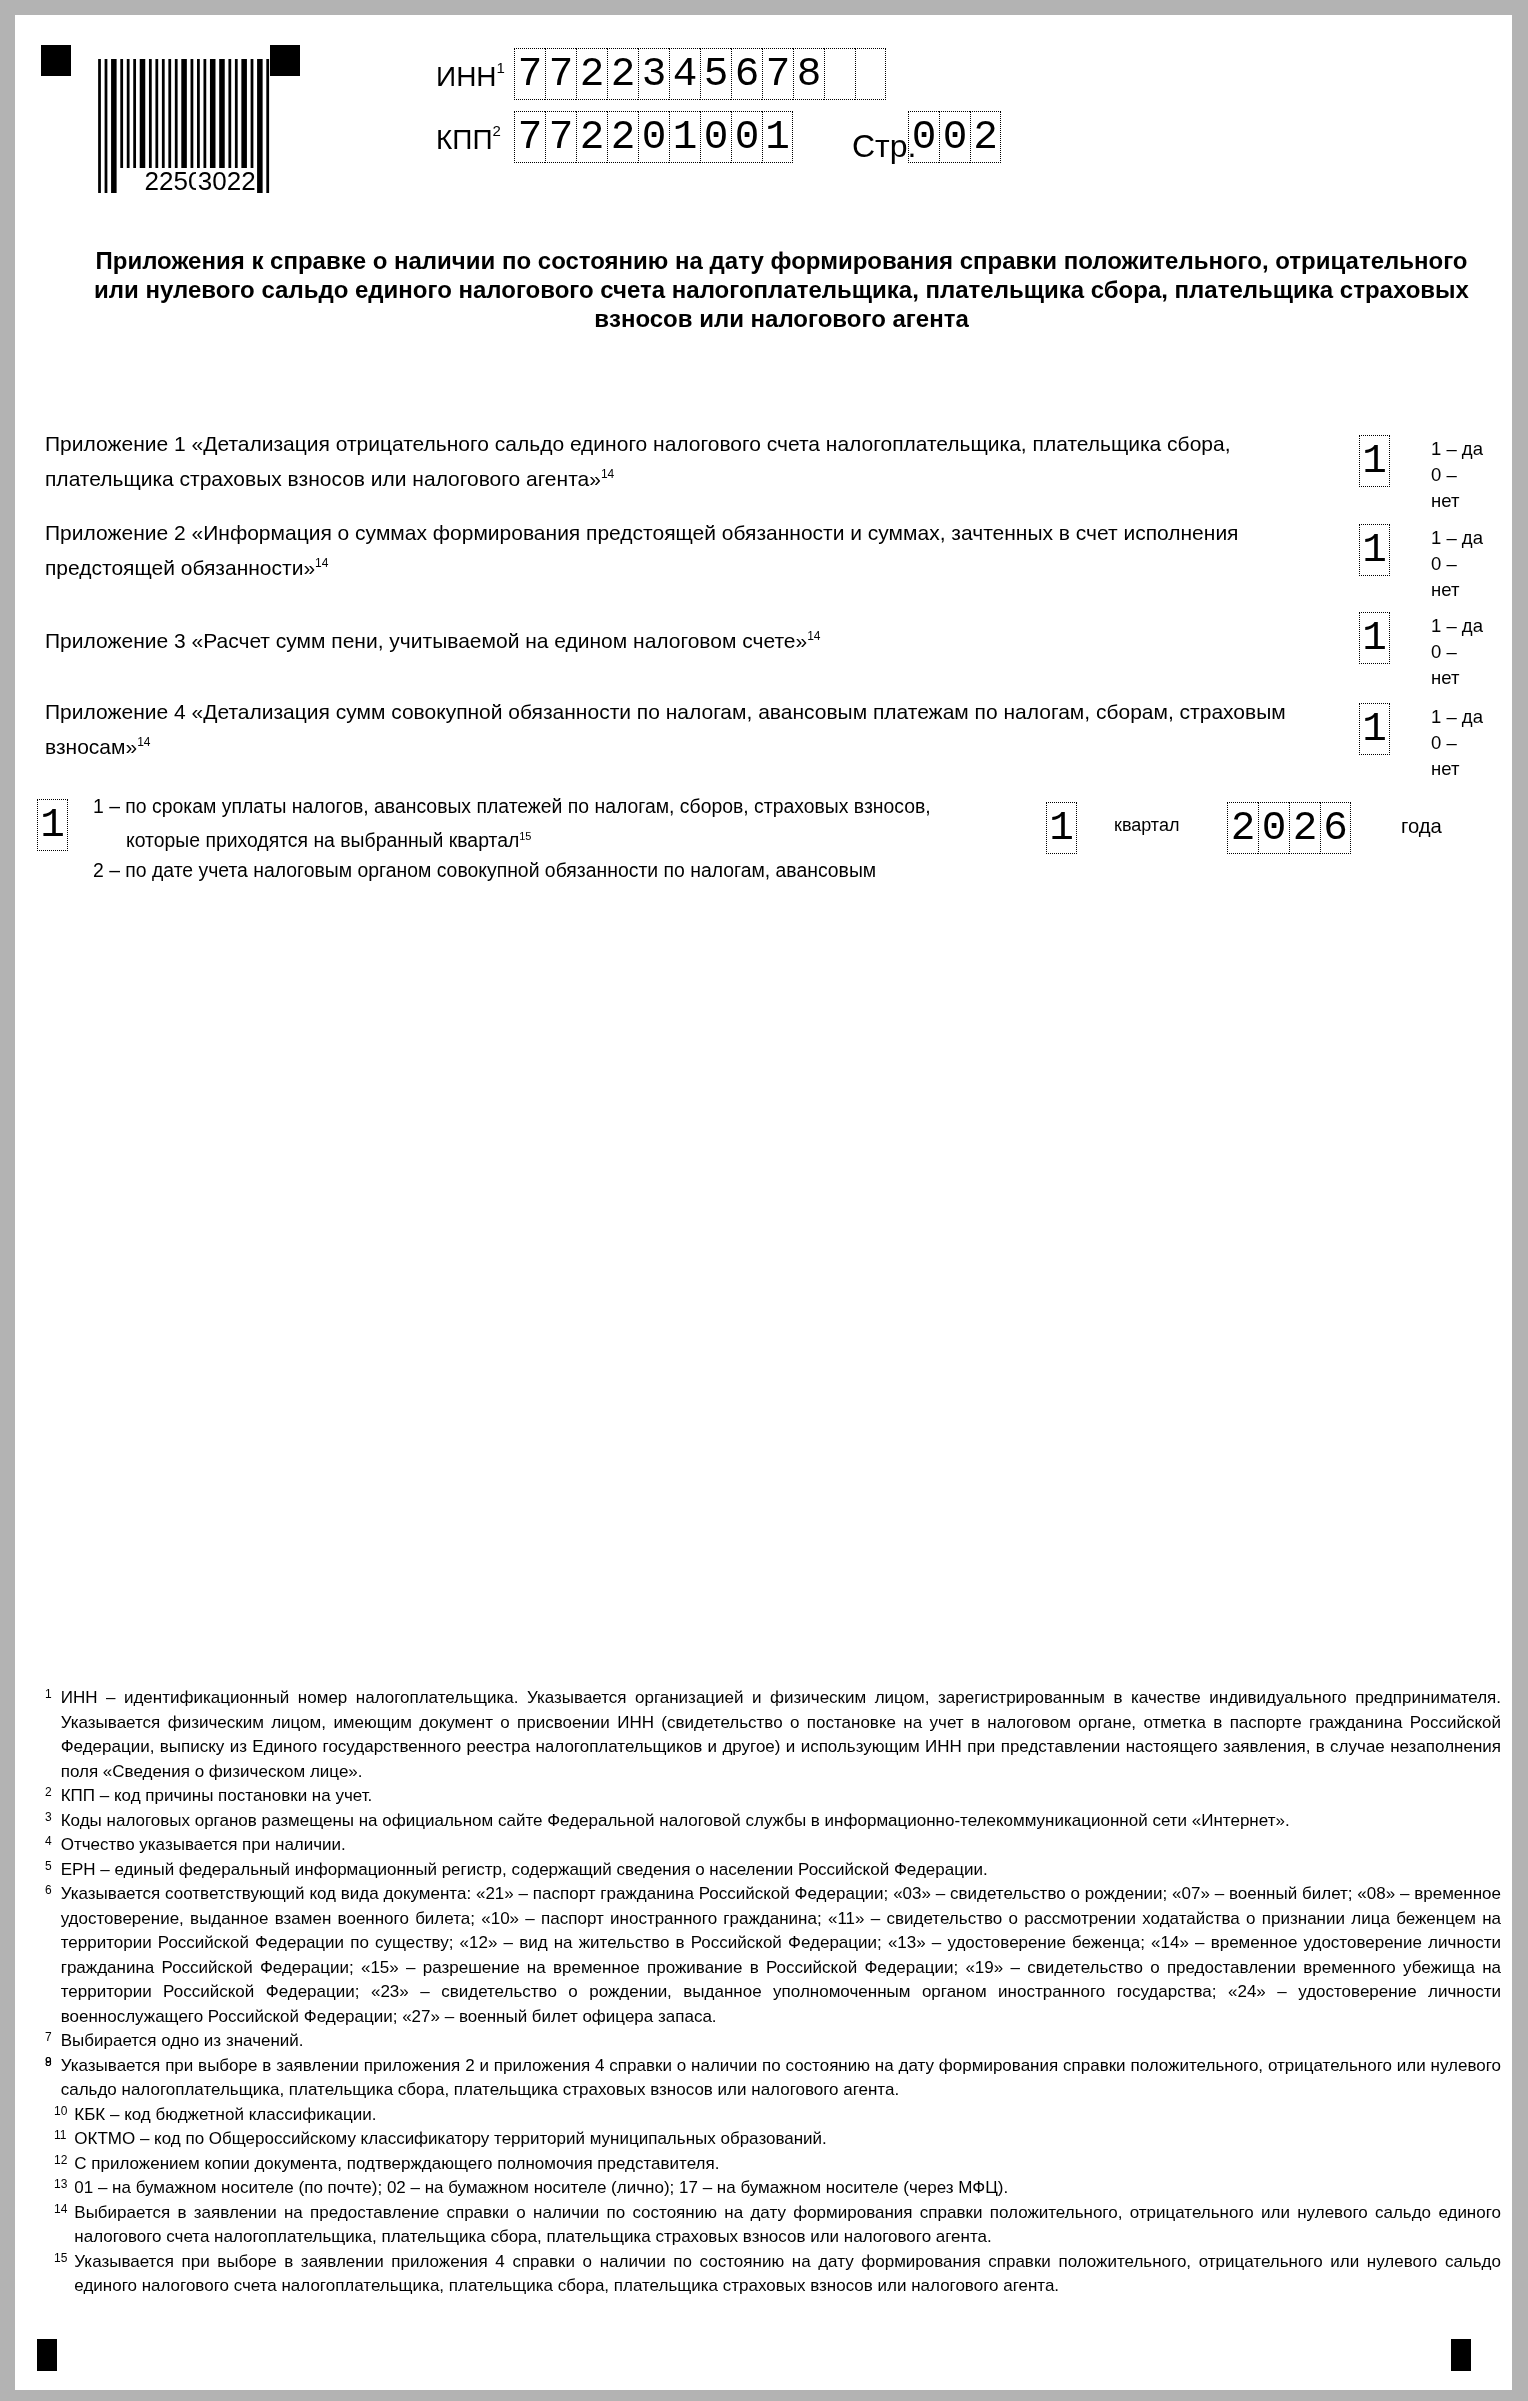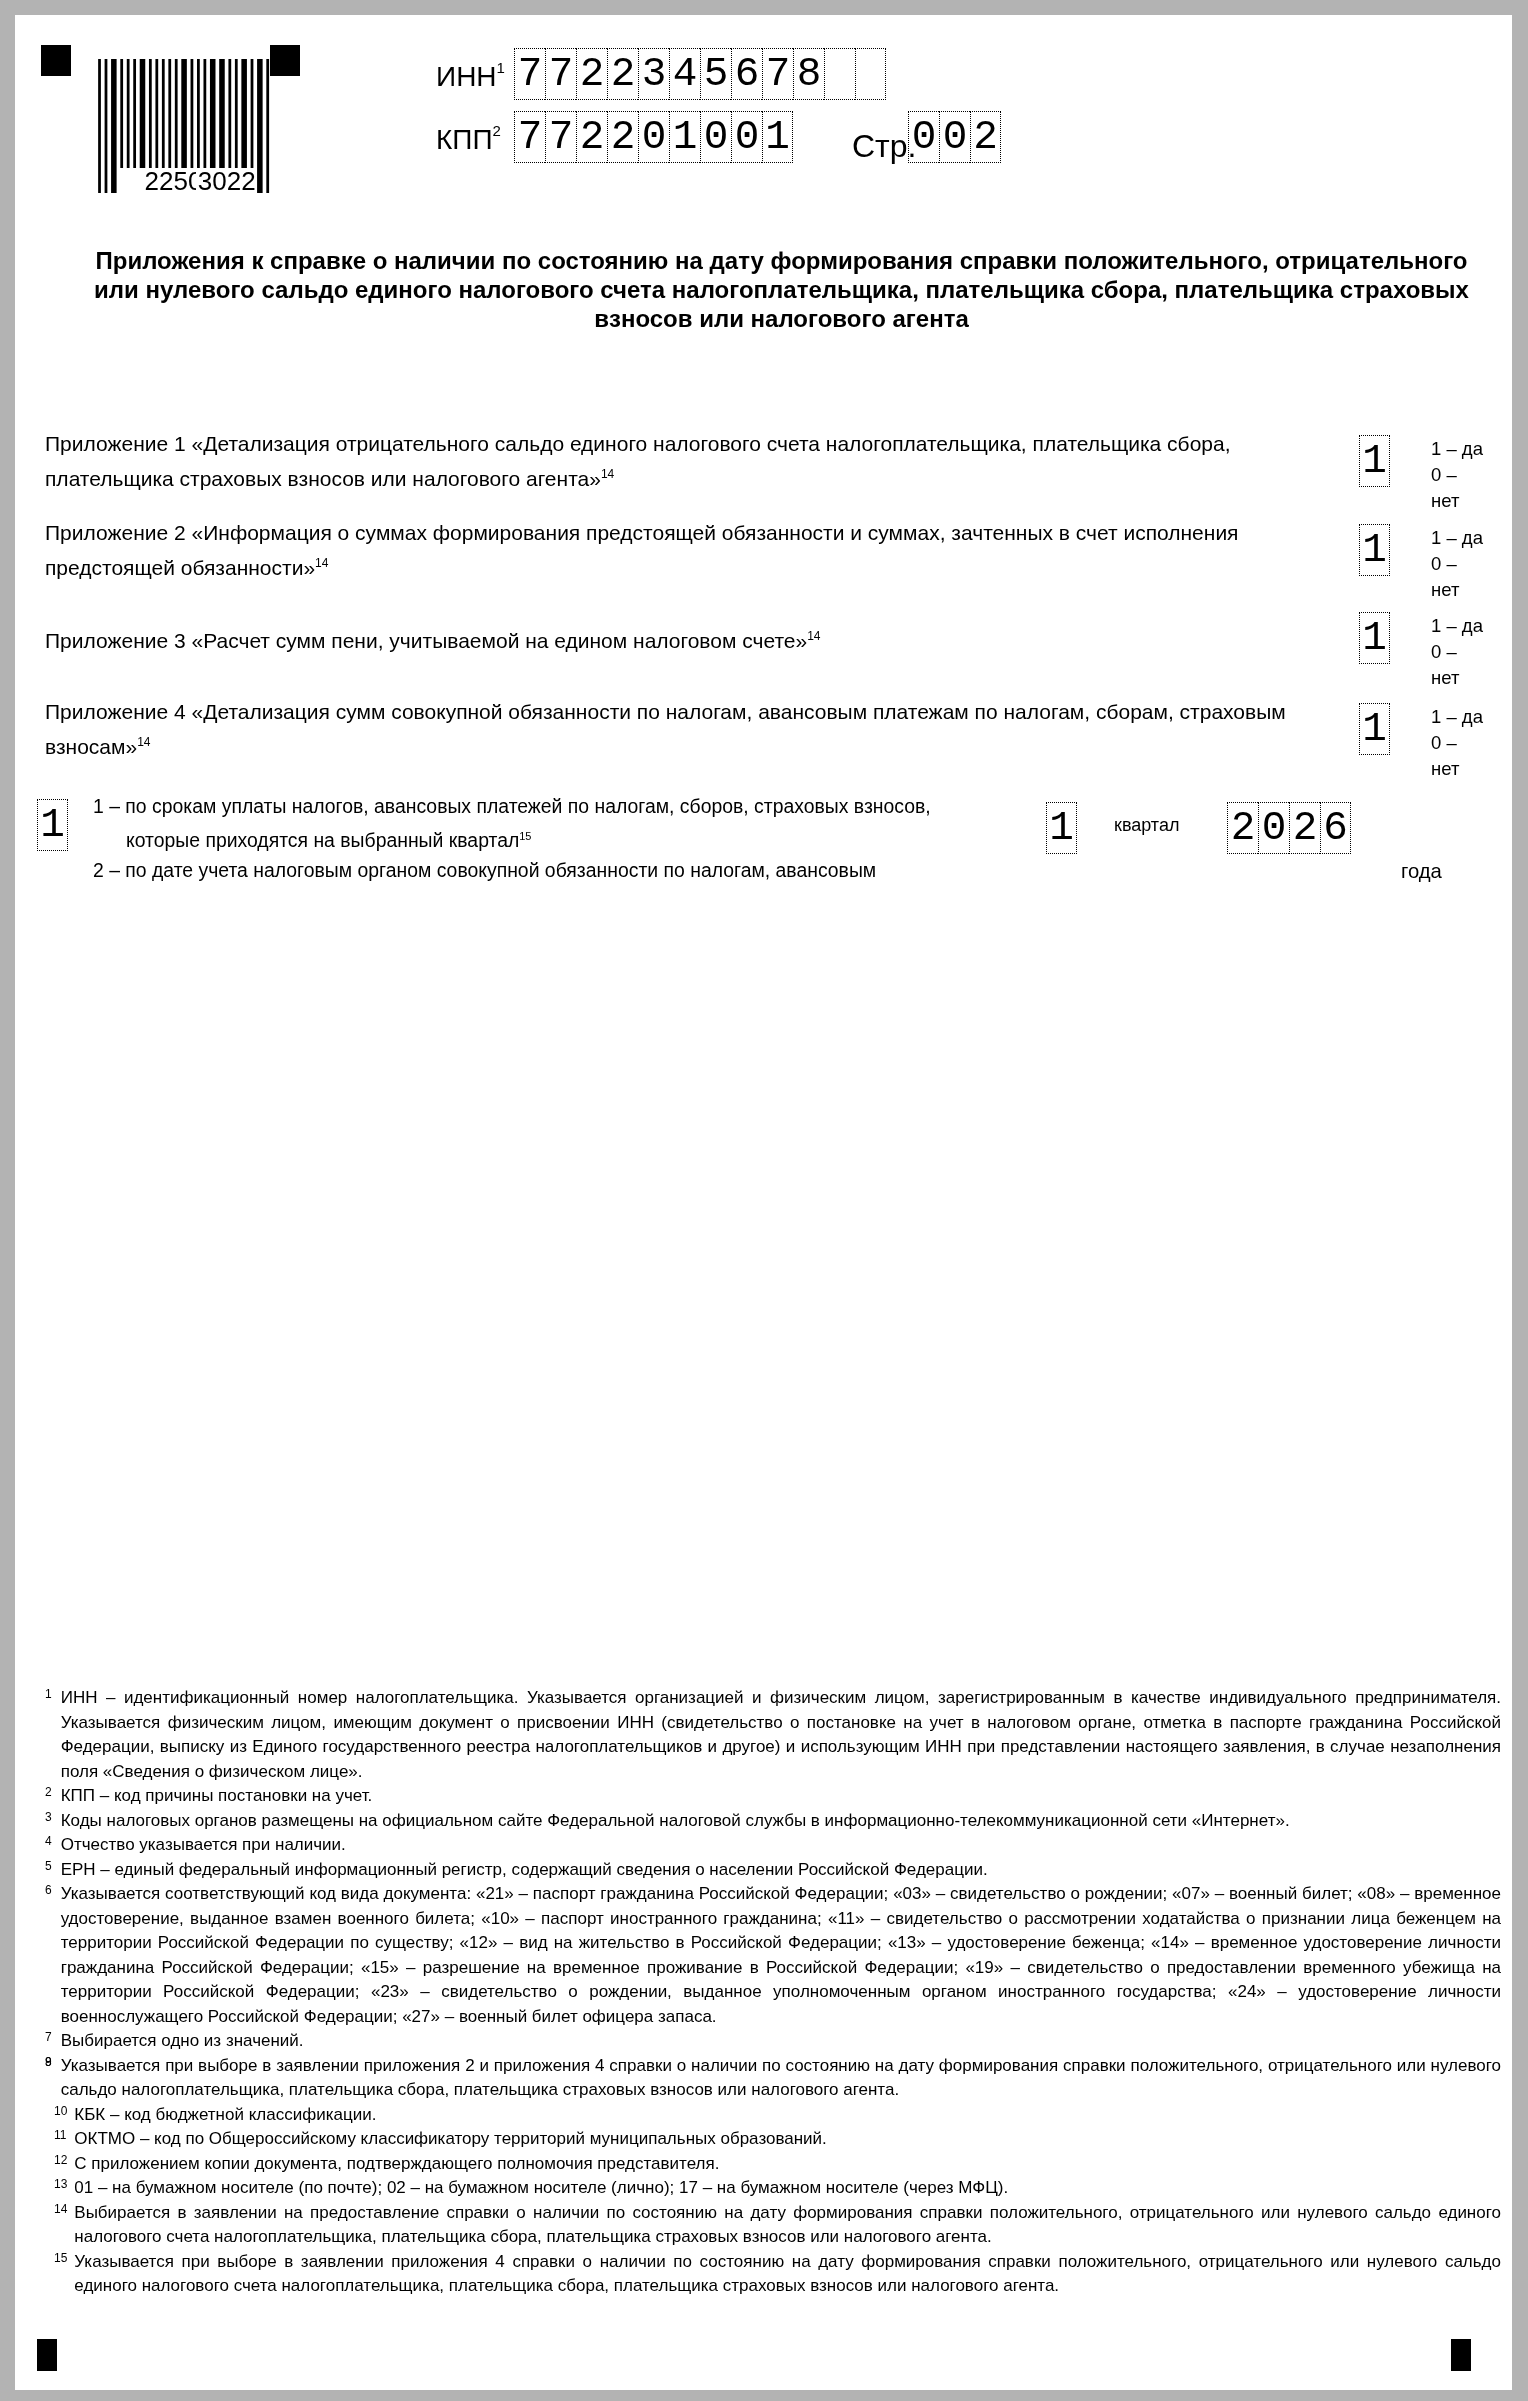--- a/index.html
+++ b/index.html
@@ -191,21 +191,21 @@
   <div class="cells" id="quarter-cell" style="left:1031px;top:787px;">
       <div class="cell">1</div>
     </div>
   <div class="lbl" style="left:1099px;top:800px;font-size:18px;">квартал</div>
   <div class="cells" id="year-cells" style="left:1212px;top:787px;">
       <div class="cell">2</div>
       <div class="cell">0</div>
       <div class="cell">2</div>
       <div class="cell">6</div>
     </div>
-  <div class="lbl" style="left:1386px;top:800px;font-size:20.3px;margin-top:45px;">года</div>
+  <div class="lbl" style="left:1386px;top:800px;font-size:20.3px;">года</div>
 
   <div class="footnotes" id="footnotes">
       <div class="fn"><span class="fn-num">1</span><span>ИНН – идентификационный номер налогоплательщика. Указывается организацией и физическим лицом, зарегистрированным в качестве индивидуального предпринимателя. Указывается физическим лицом, имеющим документ о присвоении ИНН (свидетельство о постановке на учет в налоговом органе, отметка в паспорте гражданина Российской Федерации, выписку из Единого государственного реестра налогоплательщиков и другое) и использующим ИНН при представлении настоящего заявления, в случае незаполнения поля «Сведения о физическом лице».</span></div>
       <div class="fn"><span class="fn-num">2</span><span>КПП – код причины постановки на учет.</span></div>
       <div class="fn"><span class="fn-num">3</span><span>Коды налоговых органов размещены на официальном сайте Федеральной налоговой службы в информационно-телекоммуникационной сети «Интернет».</span></div>
       <div class="fn"><span class="fn-num">4</span><span>Отчество указывается при наличии.</span></div>
       <div class="fn"><span class="fn-num">5</span><span>ЕРН – единый федеральный информационный регистр, содержащий сведения о населении Российской Федерации.</span></div>
       <div class="fn"><span class="fn-num">6</span><span>Указывается соответствующий код вида документа: «21» – паспорт гражданина Российской Федерации; «03» – свидетельство о рождении; «07» – военный билет; «08» – временное удостоверение, выданное взамен военного билета; «10» – паспорт иностранного гражданина; «11» – свидетельство о рассмотрении ходатайства о признании лица беженцем на территории Российской Федерации по существу; «12» – вид на жительство в Российской Федерации; «13» – удостоверение беженца; «14» – временное удостоверение личности гражданина Российской Федерации; «15» – разрешение на временное проживание в Российской Федерации; «19» – свидетельство о предоставлении временного убежища на территории Российской Федерации; «23» – свидетельство о рождении, выданное уполномоченным органом иностранного государства; «24» – удостоверение личности военнослужащего Российской Федерации; «27» – военный билет офицера запаса.</span></div>
       <div class="fn"><span class="fn-num">7</span><span>Выбирается одно из значений.</span></div>
       <div class="fn"><span class="fn-num">8</span></div>

